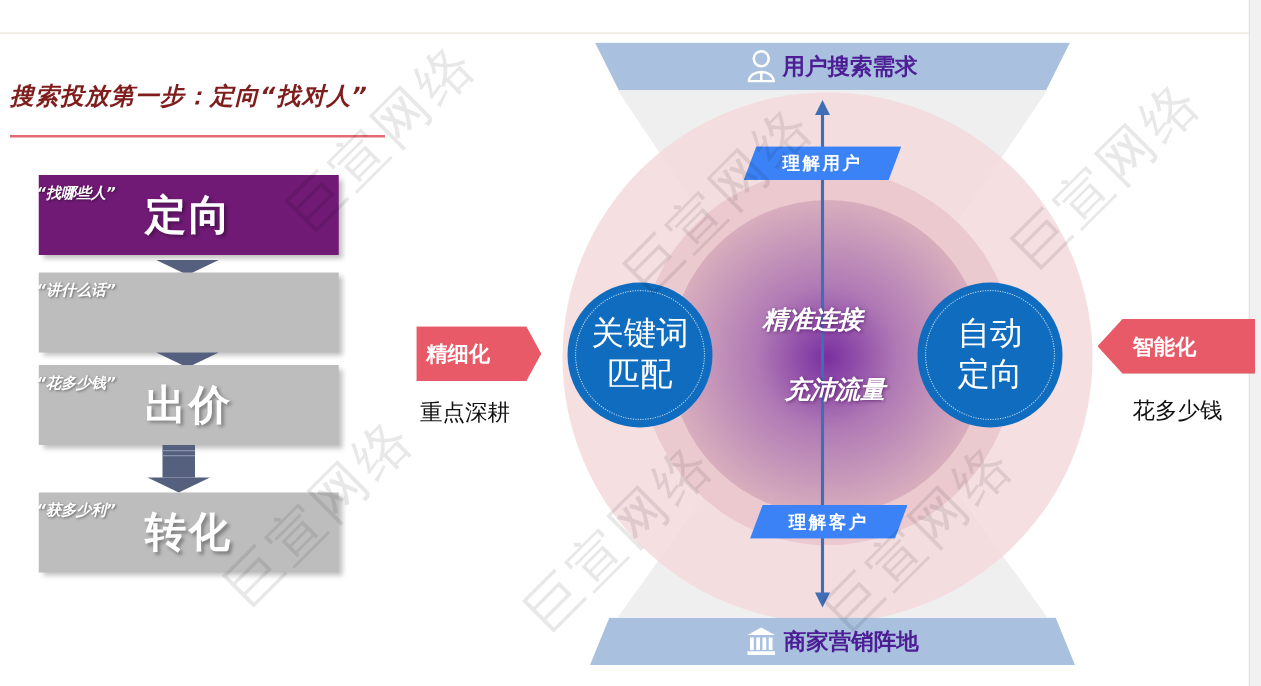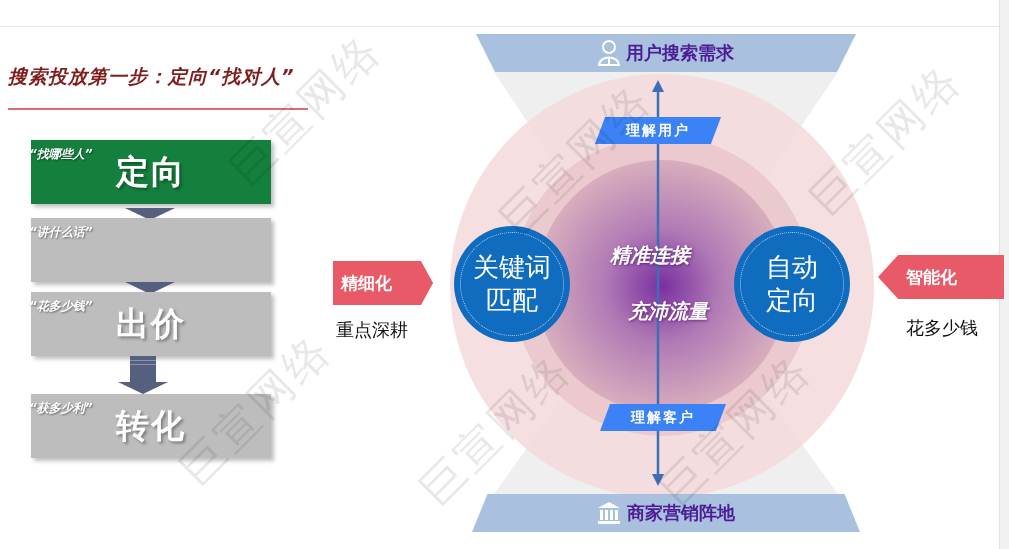--- a/index.html
+++ b/index.html
@@ -5,21 +5,21 @@
     html, body { margin:0; padding:0; }
     body { width:1009px; height:549px; position:relative; overflow:hidden; background:#ffffff;
       font-family: "DejaVu Sans", "Liberation Sans", sans-serif; }
     .topline { position:absolute; left:0; top:26px; width:1000px; height:1px; background:#ece7d8; }
     .rightbar { position:absolute; right:0; top:0; width:9px; height:549px; background:#f1f1f1; border-left:1px solid #e2e2e2; }
 
     .title { position:absolute; left:8px; top:64px; font-size:19px; font-weight:bold; font-style:italic; color:#7f1d1d; letter-spacing:1px; }
     .title-underline { position:absolute; left:8px; top:108px; width:300px; height:2px; background:#e36a72; }
 
     .step { position:absolute; left:31px; width:240px; height:64px; background:#bdbdbd; box-shadow:3px 3px 4px rgba(0,0,0,0.25); }
-    .step.active { background:#15803d; }
+    .step.active { background:#701a75; }
     .step .q { position:absolute; left:-2px; top:6px; font-size:12px; font-weight:bold; font-style:italic; color:#fff; text-shadow:1px 1px 2px rgba(0,0,0,0.45); }
     .step .main { position:absolute; left:85px; top:10px; font-size:33px; font-weight:bold; color:#fff; text-shadow:2px 2px 3px rgba(0,0,0,0.35); letter-spacing:2px; }
     .tri { position:absolute; width:0; height:0; border-left:25px solid transparent; border-right:25px solid transparent; border-top:12px solid #55607e; }
     .bigarrow { position:absolute; left:118px; top:356px; width:50px; height:38px; }
     .bigarrow .shaft { position:absolute; left:12px; top:0; width:26px; height:26px; background:#55607e; }
     .bigarrow .shaft i { position:absolute; left:0; width:26px; height:1px; background:#8a93ae; }
     .bigarrow .head { position:absolute; left:0; top:26px; width:0; height:0; border-left:25px solid transparent; border-right:25px solid transparent; border-top:12px solid #55607e; }
 
     .hourglass { position:absolute; left:0; top:0; width:1009px; height:549px; }
     .band { position:absolute; color:#4c1d95; font-weight:bold; font-size:18px; display:flex; align-items:center; justify-content:center; gap:6px; }

